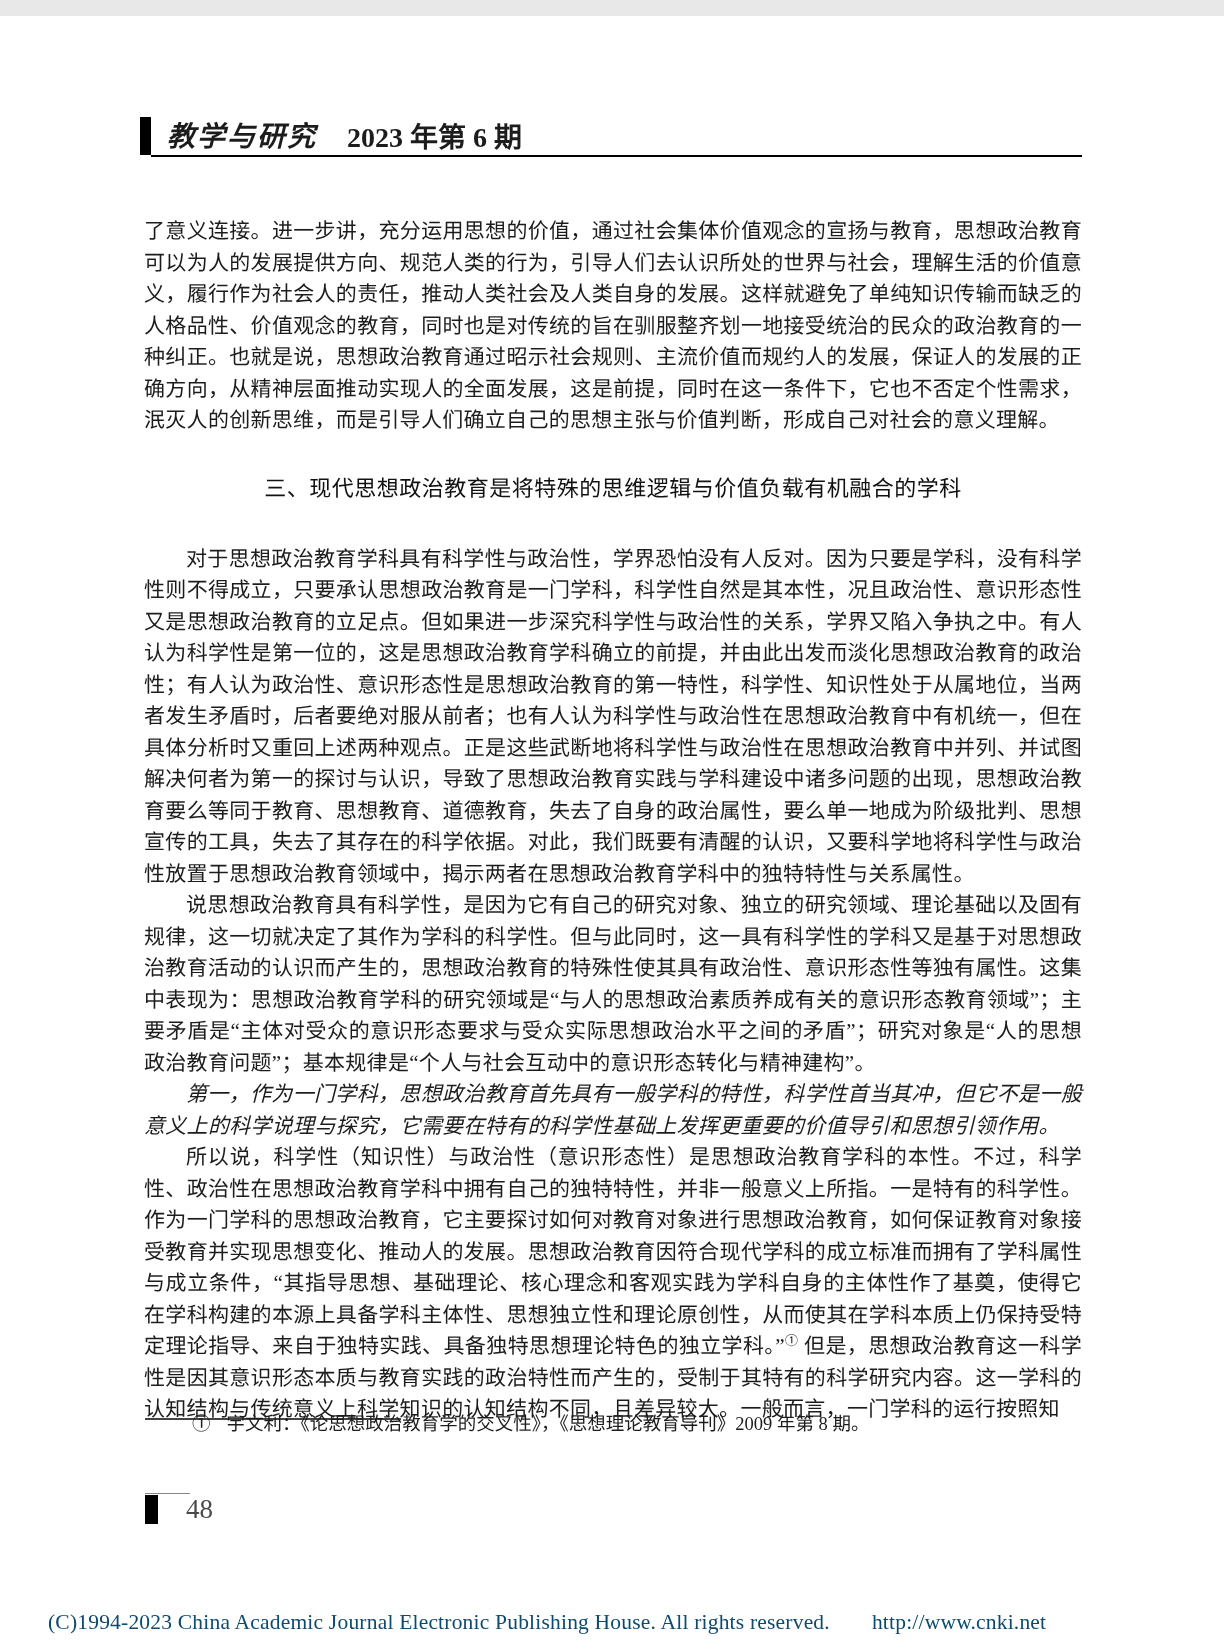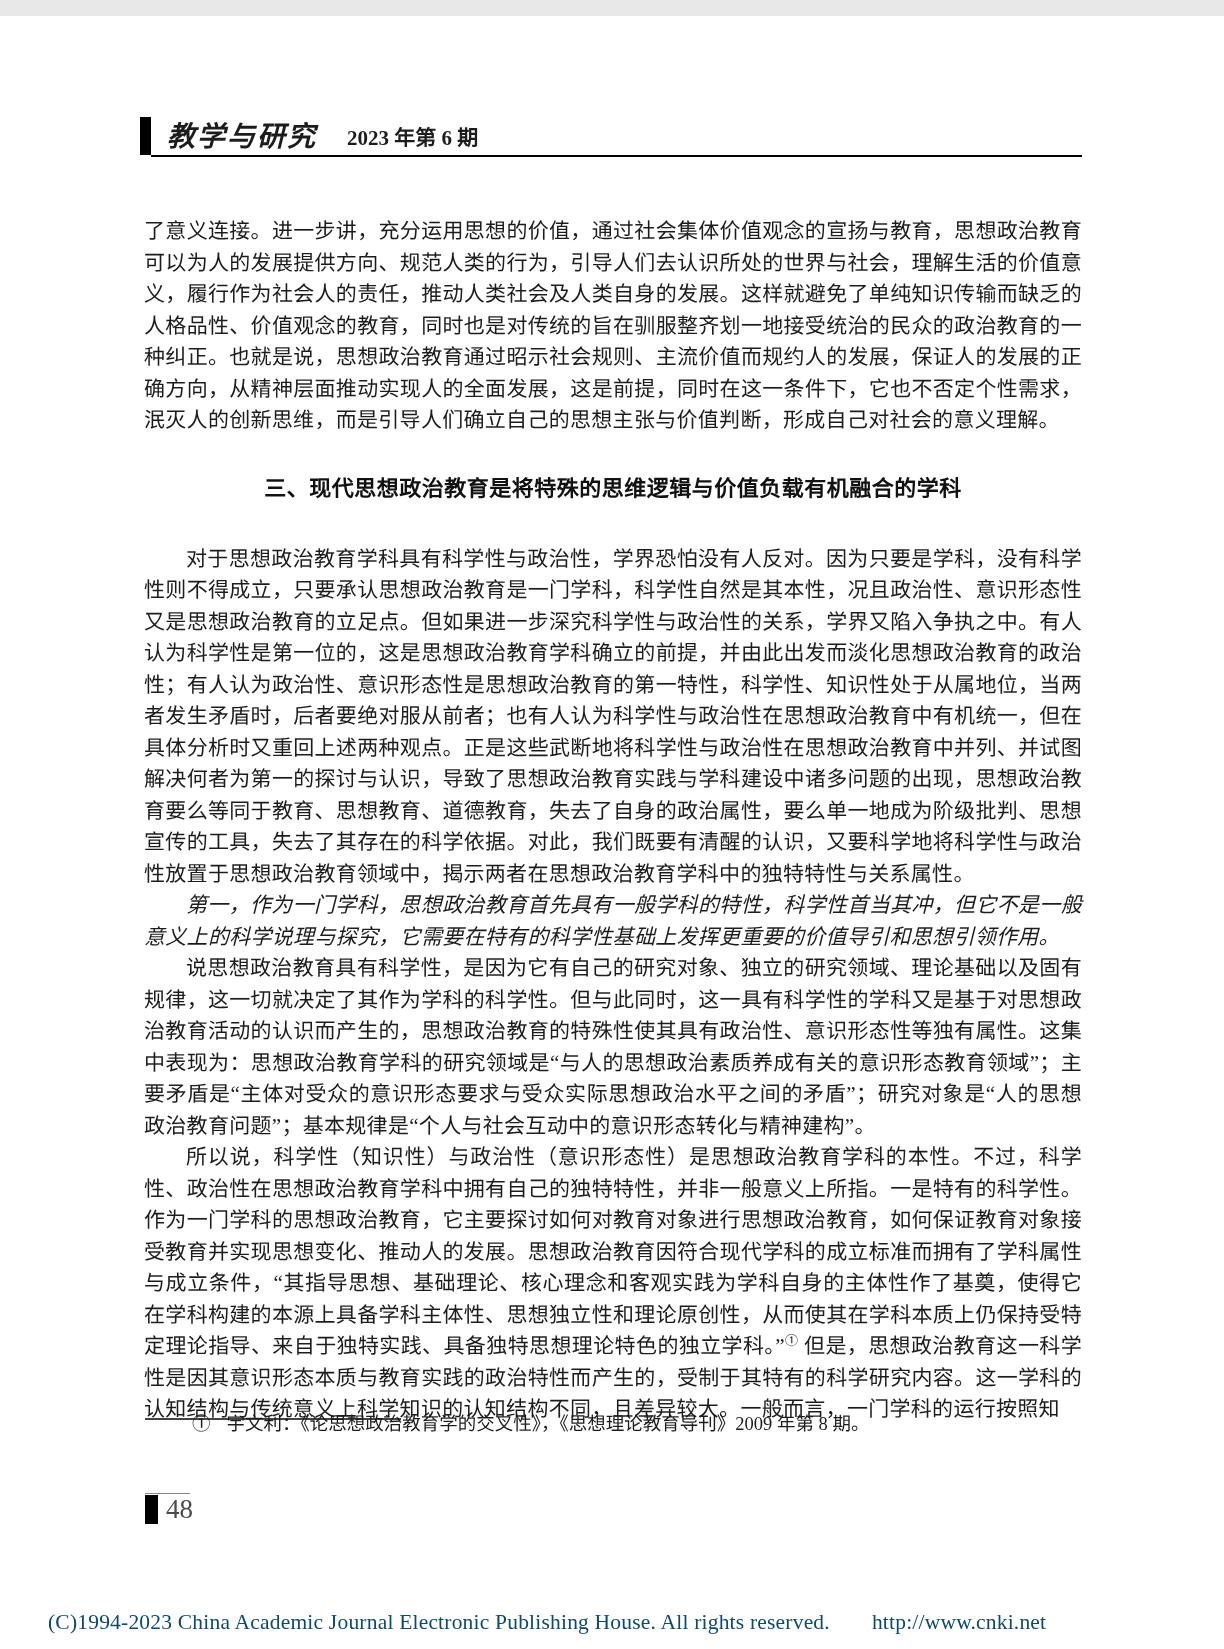--- a/index.html
+++ b/index.html
@@ -30,21 +30,21 @@
     margin-right: 16px;
   }
   .journal-name {
     font-size: 28px;
     font-weight: bold;
     font-style: italic;
     letter-spacing: 2px;
     line-height: 36px;
   }
   .issue-label {
-    font-size: 21px;
+    font-size: 28px;
     font-weight: bold;
     margin-left: 30px;
     line-height: 34px;
   }
   .header-rule {
     position: absolute;
     top: 139px;
     left: 151px;
     width: 931px;
     height: 2px;
@@ -65,21 +65,21 @@
     letter-spacing: 0.3px;
     text-align: justify;
     text-indent: 2em;
   }
   .body-para.no-indent { text-indent: 0; }
   .body-para.kai { font-style: italic; }
   .section-heading {
     margin: 36px 0 40px 0;
     font-family: "Liberation Sans", sans-serif;
     font-size: 22px;
-    font-weight: bold;
+    font-weight: normal;
     text-align: center;
     letter-spacing: 0.5px;
     line-height: 31px;
     color: #111;
   }
   .fn-sup {
     font-size: 13px;
     vertical-align: super;
     line-height: 0;
   }
@@ -109,21 +109,21 @@
     position: absolute;
     top: 1477px;
     left: 145px;
   }
   .pn-rule {
     width: 45px;
     height: 1px;
     background: #888;
     margin-bottom: 1px;
   }
-  .pn-row { display: flex; align-items: flex-start; }
+  .pn-row { display: flex; align-items: flex-start; gap: 20px; }
   .pn-bar {
     width: 13px;
     height: 29px;
     background: #000;
     margin-right: 8px;
   }
   .pn-num {
     font-size: 27px;
     line-height: 29px;
     color: #4a4a4a;
@@ -150,22 +150,22 @@
     <div class="header-accent-bar"></div>
     <span class="journal-name">教学与研究</span>
     <span class="issue-label">2023 年第 6 期</span>
   </div>
   <div class="header-rule"></div>
 
   <div class="main">
     <p class="body-para no-indent">了意义连接。进一步讲，充分运用思想的价值，通过社会集体价值观念的宣扬与教育，思想政治教育可以为人的发展提供方向、规范人类的行为，引导人们去认识所处的世界与社会，理解生活的价值意义，履行作为社会人的责任，推动人类社会及人类自身的发展。这样就避免了单纯知识传输而缺乏的人格品性、价值观念的教育，同时也是对传统的旨在驯服整齐划一地接受统治的民众的政治教育的一种纠正。也就是说，思想政治教育通过昭示社会规则、主流价值而规约人的发展，保证人的发展的正确方向，从精神层面推动实现人的全面发展，这是前提，同时在这一条件下，它也不否定个性需求，泯灭人的创新思维，而是引导人们确立自己的思想主张与价值判断，形成自己对社会的意义理解。</p>
     <h2 class="section-heading">三、现代思想政治教育是将特殊的思维逻辑与价值负载有机融合的学科</h2>
     <p class="body-para">对于思想政治教育学科具有科学性与政治性，学界恐怕没有人反对。因为只要是学科，没有科学性则不得成立，只要承认思想政治教育是一门学科，科学性自然是其本性，况且政治性、意识形态性又是思想政治教育的立足点。但如果进一步深究科学性与政治性的关系，学界又陷入争执之中。有人认为科学性是第一位的，这是思想政治教育学科确立的前提，并由此出发而淡化思想政治教育的政治性；有人认为政治性、意识形态性是思想政治教育的第一特性，科学性、知识性处于从属地位，当两者发生矛盾时，后者要绝对服从前者；也有人认为科学性与政治性在思想政治教育中有机统一，但在具体分析时又重回上述两种观点。正是这些武断地将科学性与政治性在思想政治教育中并列、并试图解决何者为第一的探讨与认识，导致了思想政治教育实践与学科建设中诸多问题的出现，思想政治教育要么等同于教育、思想教育、道德教育，失去了自身的政治属性，要么单一地成为阶级批判、思想宣传的工具，失去了其存在的科学依据。对此，我们既要有清醒的认识，又要科学地将科学性与政治性放置于思想政治教育领域中，揭示两者在思想政治教育学科中的独特特性与关系属性。</p>
+    <p class="body-para">说思想政治教育具有科学性，是因为它有自己的研究对象、独立的研究领域、理论基础以及固有规律，这一切就决定了其作为学科的科学性。但与此同时，这一具有科学性的学科又是基于对思想政治教育活动的认识而产生的，思想政治教育的特殊性使其具有政治性、意识形态性等独有属性。这集中表现为：思想政治教育学科的研究领域是“与人的思想政治素质养成有关的意识形态教育领域”；主要矛盾是“主体对受众的意识形态要求与受众实际思想政治水平之间的矛盾”；研究对象是“人的思想政治教育问题”；基本规律是“个人与社会互动中的意识形态转化与精神建构”。</p>
     <p class="body-para kai">第一，作为一门学科，思想政治教育首先具有一般学科的特性，科学性首当其冲，但它不是一般意义上的科学说理与探究，它需要在特有的科学性基础上发挥更重要的价值导引和思想引领作用。</p>
-    <p class="body-para">说思想政治教育具有科学性，是因为它有自己的研究对象、独立的研究领域、理论基础以及固有规律，这一切就决定了其作为学科的科学性。但与此同时，这一具有科学性的学科又是基于对思想政治教育活动的认识而产生的，思想政治教育的特殊性使其具有政治性、意识形态性等独有属性。这集中表现为：思想政治教育学科的研究领域是“与人的思想政治素质养成有关的意识形态教育领域”；主要矛盾是“主体对受众的意识形态要求与受众实际思想政治水平之间的矛盾”；研究对象是“人的思想政治教育问题”；基本规律是“个人与社会互动中的意识形态转化与精神建构”。</p>
     <p class="body-para"><span>所以说，科学性（知识性）与政治性（意识形态性）是思想政治教育学科的本性。不过，科学性、政治性在思想政治教育学科中拥有自己的独特特性，并非一般意义上所指。一是特有的科学性。作为一门学科的思想政治教育，它主要探讨如何对教育对象进行思想政治教育，如何保证教育对象接受教育并实现思想变化、推动人的发展。思想政治教育因符合现代学科的成立标准而拥有了学科属性与成立条件，“其指导思想、基础理论、核心理念和客观实践为学科自身的主体性作了基奠，使得它在学科构建的本源上具备学科主体性、思想独立性和理论原创性，从而使其在学科本质上仍保持受特定理论指导、来自于独特实践、具备独特思想理论特色的独立学科。”</span><span class="fn-sup">①</span><span> 但是，思想政治教育这一科学性是因其意识形态本质与教育实践的政治特性而产生的，受制于其特有的科学研究内容。这一学科的认知结构与传统意义上科学知识的认知结构不同，且差异较大。一般而言，一门学科的运行按照知</span></p>
   </div>
 
   <div class="footnote-separator"></div>
   <div class="footnote">
     <span class="footnote-marker">①</span><span class="footnote-text">宇文利：《论思想政治教育学的交叉性》，《思想理论教育导刊》2009 年第 8 期。</span>
   </div>
 
   <div class="page-number-block">
     <div class="pn-rule"></div>

